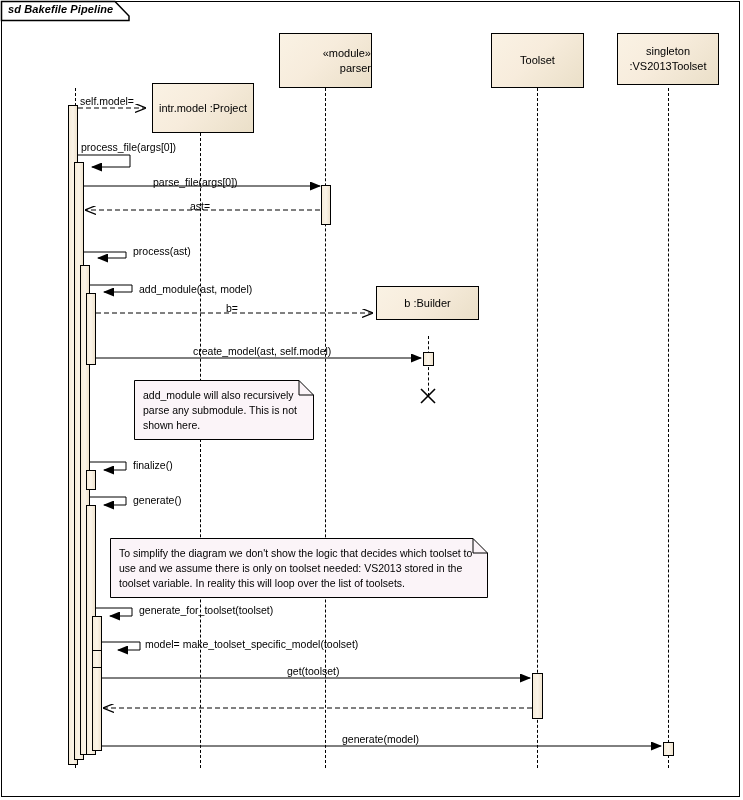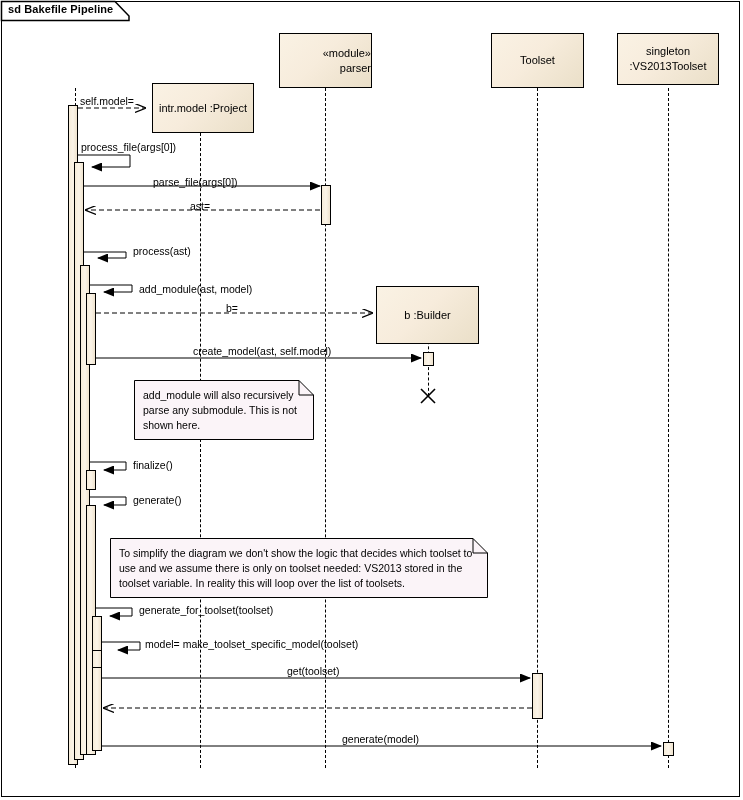--- a/index.html
+++ b/index.html
@@ -16,20 +16,21 @@
     position:absolute;left:1px;top:1px;width:739px;height:796px;
     border:1.5px solid #000;
     box-sizing:border-box;
     background:#fff;
   }
   .frame-tab-label{
     position:absolute;left:8px;top:3px;
     font-size:11px;font-weight:bold;color:#000;
     white-space:nowrap;
     letter-spacing:0.1px;
+    font-style:italic;
   }
   
   .tab-svg{position:absolute;left:0px;top:0px;}
 
   
   .head{
     position:absolute;
     box-sizing:border-box;
     border:1px solid #000;
     background:linear-gradient(135deg,#faf2e4 0%,#f7ecdc 45%,#eadfc8 100%);
@@ -192,21 +193,21 @@
 
   <div class="head" style="left:152px;top:83px;width:102px;height:50px;">
     <span>intr.model :Project</span>
   </div>
 
   <div class="head" style="left:279px;top:33px;width:93px;height:55px;align-items:flex-end;">
     <span class="stereo">«module»</span>
     <span>parser</span>
   </div>
 
-  <div class="head" style="left:376px;top:286px;width:103px;height:58px;">
+  <div class="head" style="left:376px;top:286px;width:103px;height:34px;">
     <span>b :Builder</span>
   </div>
 
   <div class="head" style="left:491px;top:33px;width:93px;height:55px;">
     <span>Toolset</span>
   </div>
 
   <div class="head" style="left:617px;top:33px;width:102px;height:52px;">
     <span>singleton</span>
     <span>:VS2013Toolset</span>

